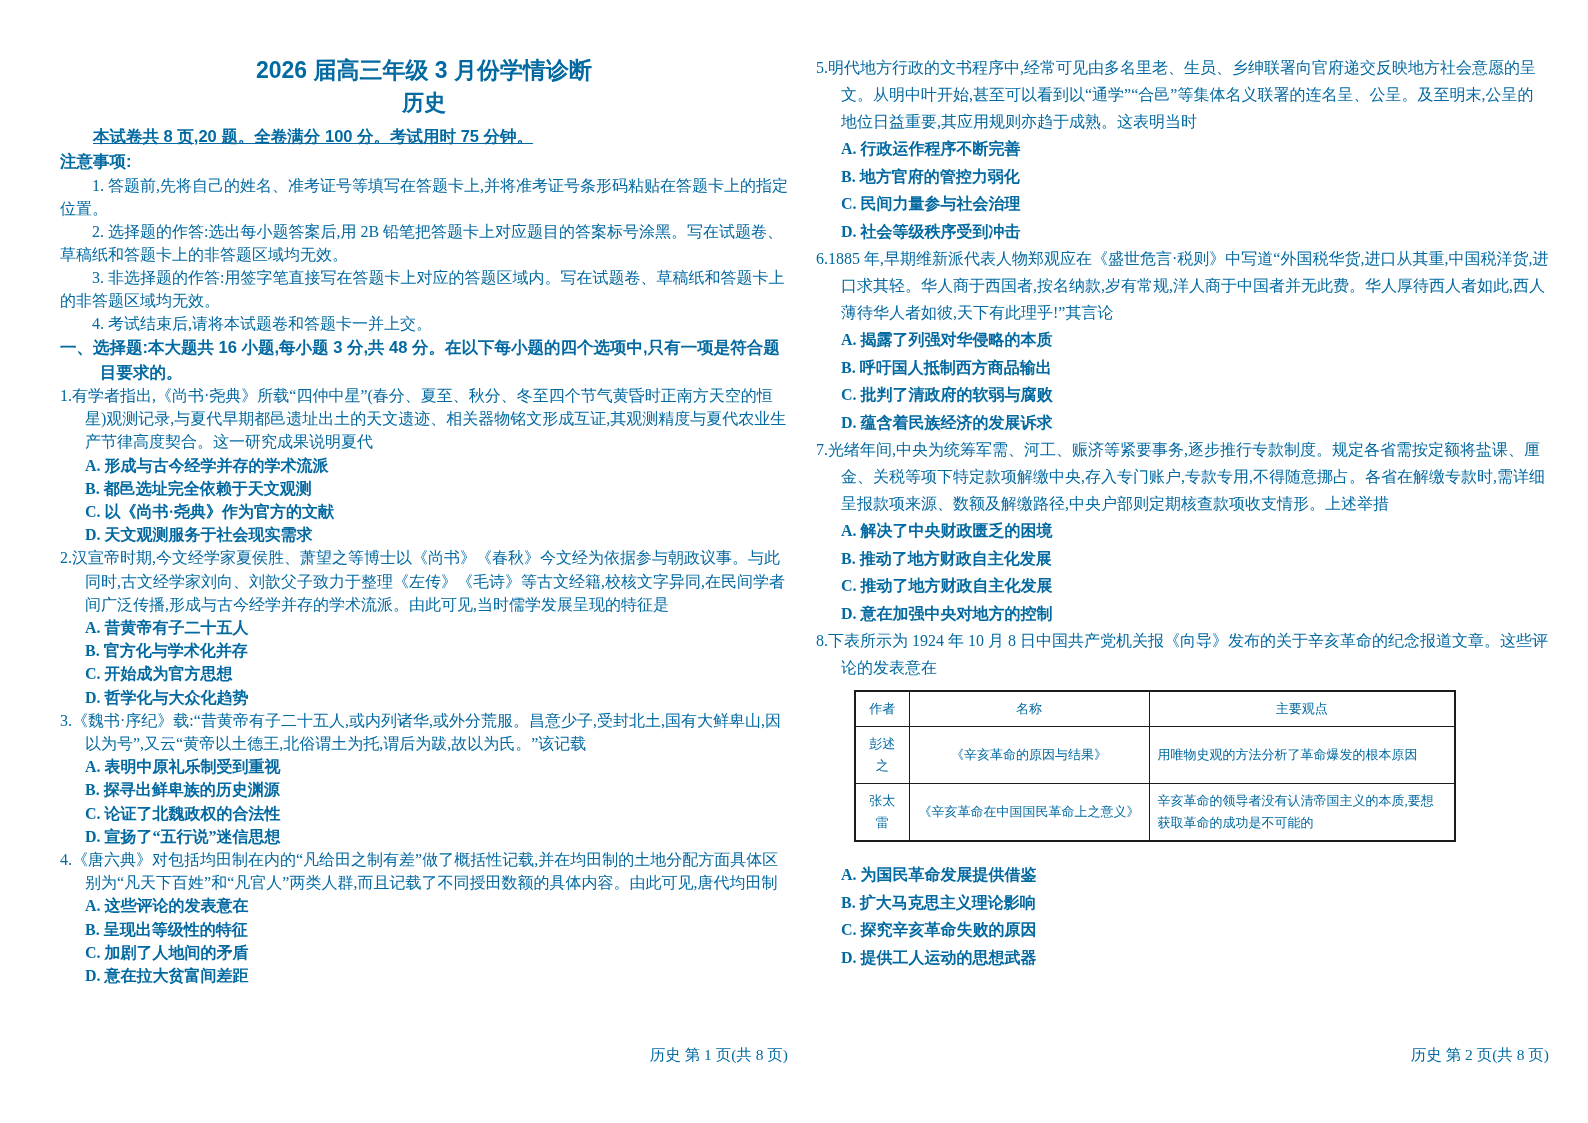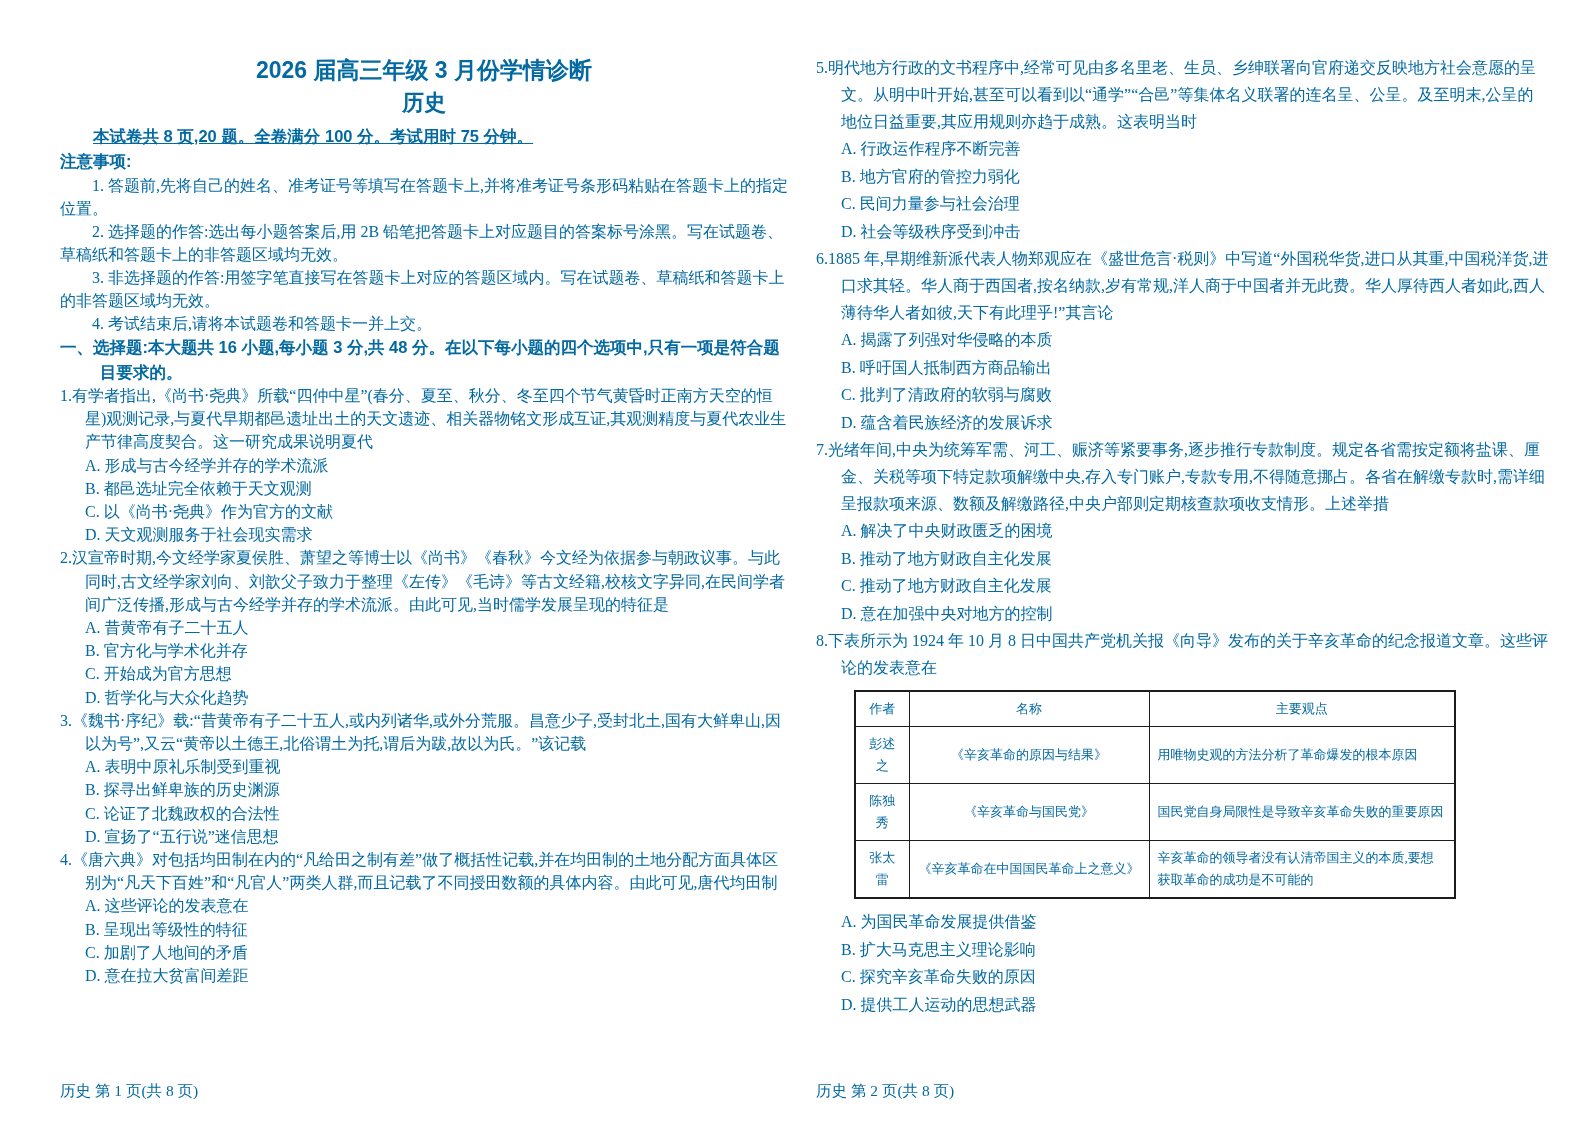--- a/index.html
+++ b/index.html
@@ -38,42 +38,42 @@
     margin:0; font-family:"Liberation Sans","DejaVu Sans",sans-serif;
     font-weight:700; font-size:16.5px; line-height:24.5px;
     padding-left:40px; text-indent:-40px;
   }
   .question { margin:0; }
   .stem {
     margin:0; font-size:16px; line-height:23.2px;
     padding-left:25px; text-indent:-25px;
   }
   .qnum { display:inline; }
-  .option { margin:0; font-size:16px; line-height:23.2px; padding-left:25px; }
+  .option { margin:0; font-size:16px; line-height:23.2px; padding-left:25px;font-weight:bold; }
 
   
   .page--two .stem   { line-height:27px; }
   .page--two .option { line-height:27.5px; }
 
   .q8-table {
-    border-collapse:collapse; margin:9px 0 9px 38px;
+    border-collapse:collapse; margin:9px 0 19px 38px;
     border:2px solid #1c1c1c; font-size:13px;
   }
   .q8-table th, .q8-table td {
     border:1px solid #1c1c1c; font-weight:400; text-align:center;
     padding:6px 8px; line-height:22px; font-size:13px;
   }
   .q8-table .col-author  { width:54px; }
   .q8-table .col-name    { width:240px; }
   .q8-table .col-opinion { width:306px; }
   .q8-table td.cell-opinion { text-align:left; }
 
   .page-footer {
-    position:absolute; top:1080px; left:0; width:100%;
-    text-align:left; font-size:15.5px; line-height:22px;
+    position:absolute; top:1044px; left:0; width:100%;
+    text-align:right; font-size:15.5px; line-height:22px;
   }
 </style>
 </head>
 <body>
 
 <div class="sheet">
 
   <div class="page page--one">
     <div class="page-inner">
       <h1 class="exam-title">2026 届高三年级 3 月份学情诊断</h1>
@@ -164,25 +164,20 @@
               <th>主要观点</th>
             </tr>
           </thead>
           <tbody>
             <tr>
               <td>彭述之</td>
               <td>《辛亥革命的原因与结果》</td>
               <td class="cell-opinion">用唯物史观的方法分析了革命爆发的根本原因</td>
             </tr>
             <tr>
-              <td>陈独秀</td>
-              <td>《辛亥革命与国民党》</td>
-              <td class="cell-opinion">国民党自身局限性是导致辛亥革命失败的重要原因</td>
-            </tr>
-            <tr>
               <td>张太雷</td>
               <td>《辛亥革命在中国国民革命上之意义》</td>
               <td class="cell-opinion">辛亥革命的领导者没有认清帝国主义的本质,要想获取革命的成功是不可能的</td>
             </tr>
           </tbody>
         </table>
 
         <p class="option">A. 为国民革命发展提供借鉴</p>
         <p class="option">B. 扩大马克思主义理论影响</p>
         <p class="option">C. 探究辛亥革命失败的原因</p>

